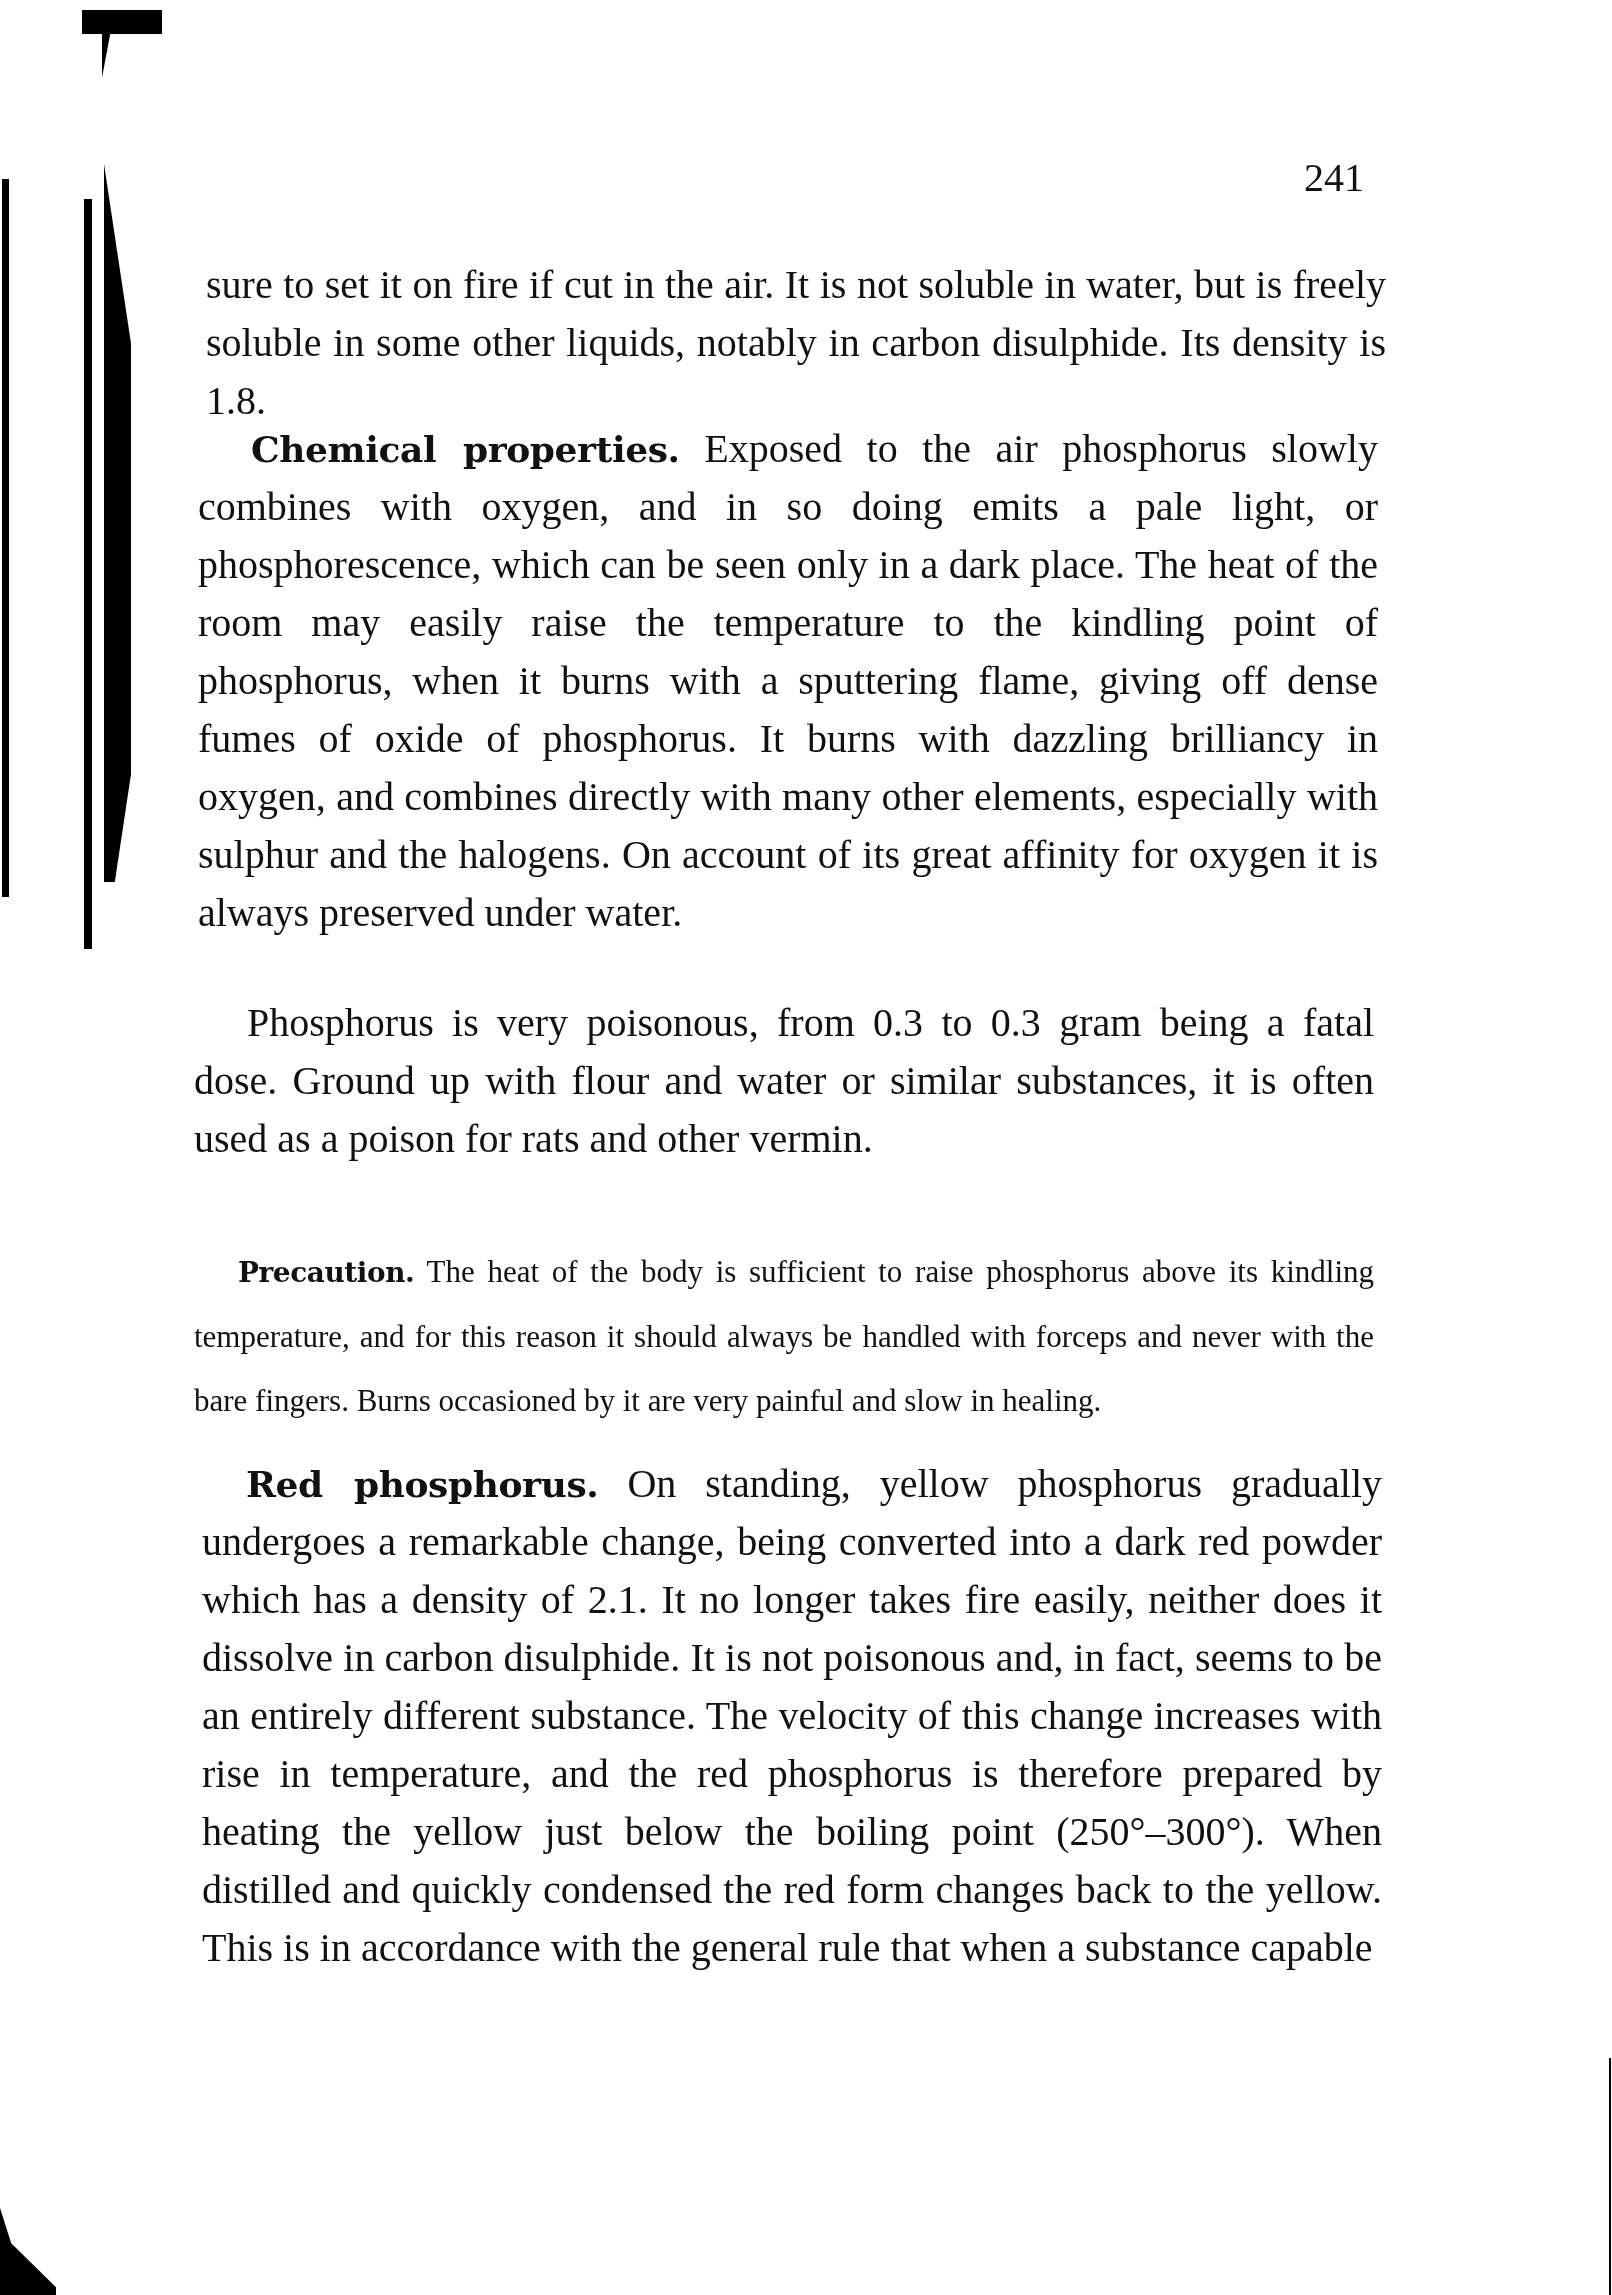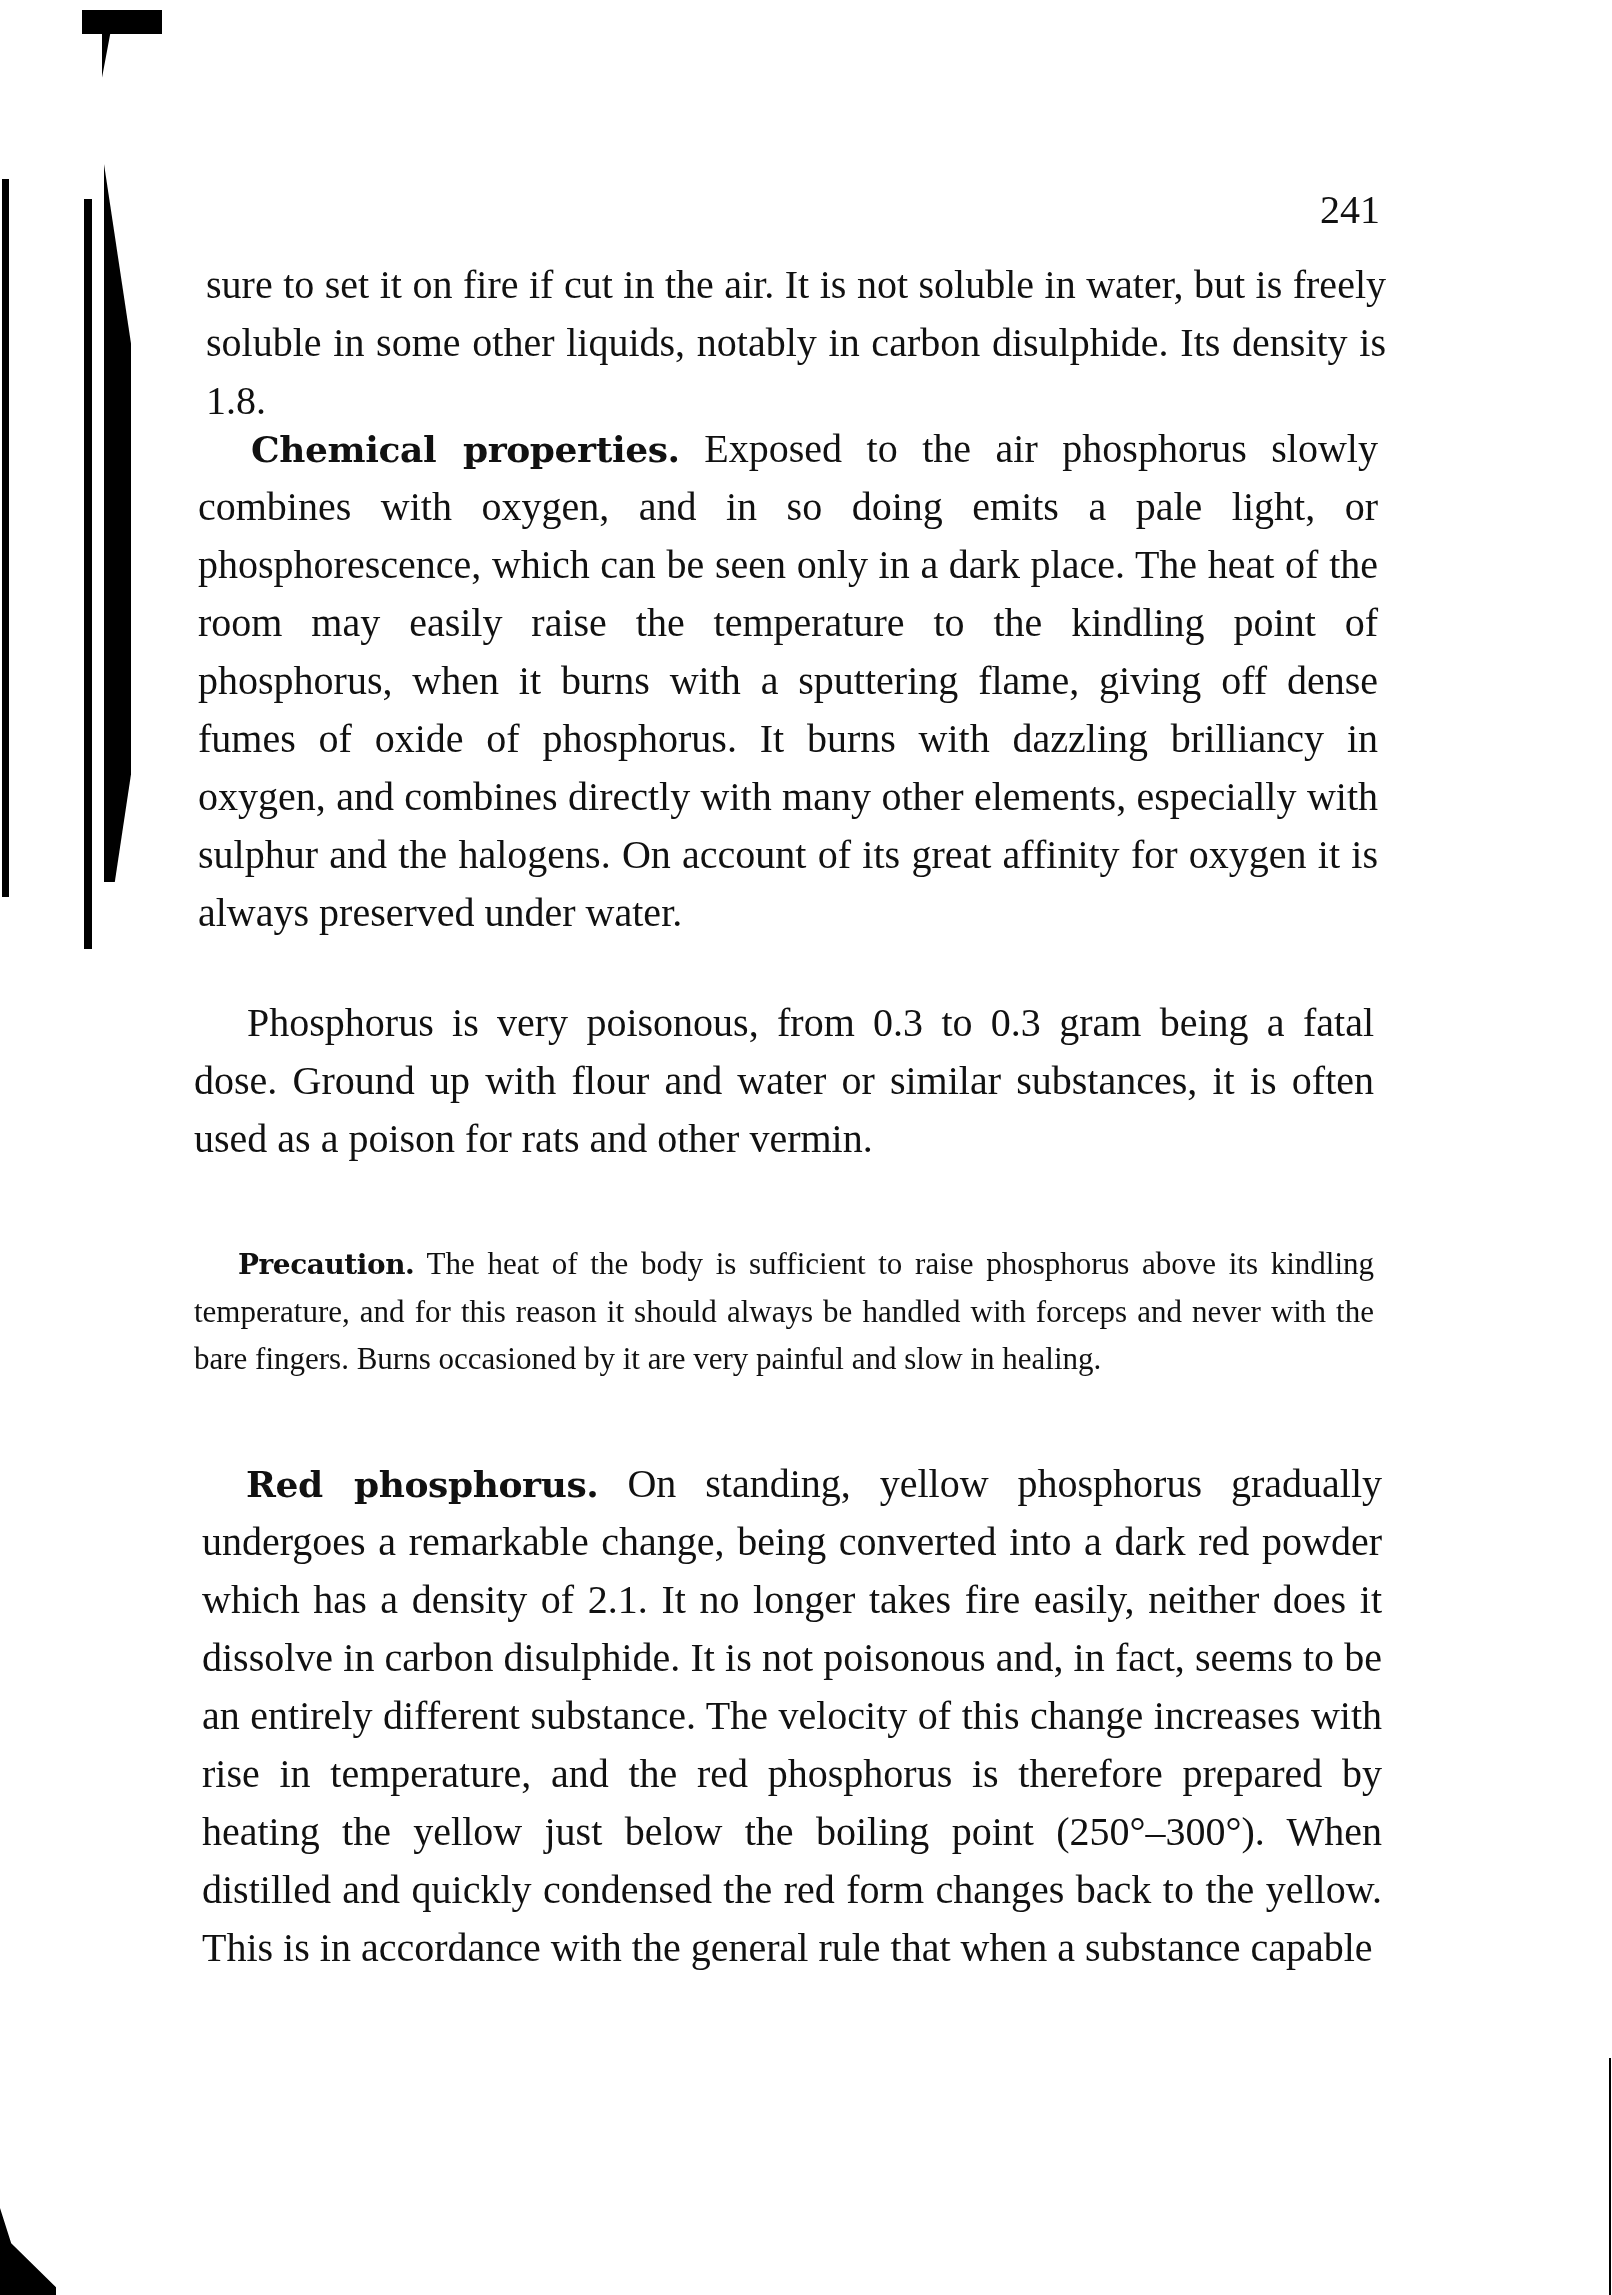--- a/index.html
+++ b/index.html
@@ -1,27 +1,27 @@
 <!DOCTYPE html>
 <html style="font-size:12.8px"><head>
 <meta charset="utf-8">
 <style>
   html, body { margin:0; padding:0; background:#ffffff; }
   body { width:1613px; height:2295px; position:relative; overflow:hidden;
          font-family:"Liberation Serif","DejaVu Serif",serif; color:#111; }
   .scan { position:absolute; background:#000; }
   .header { position:absolute; top:152px; left:479px; width:901px; height:48px; }
   .running-head { position:absolute; left:0; top:0; font-size:37px; letter-spacing:1.6px; }
-  .page-num { position:absolute; right:0; top:1.6px; font-size:40px;margin-top:32px; }
+  .page-num { position:absolute; right:16px; top:1.6px; font-size:40px; }
   .body-text { position:absolute; left:194px; width:1180px; font-size:40px; line-height:58px;
                text-align:justify; text-align-last:left; }
   .p1 { top:244px; }
   .p2 { top:416px; text-indent:53px; }
   .p3 { top:994px; text-indent:53px; }
-  .small { position:absolute; left:194px; top:1240px; width:1180px; font-size:31px; line-height:47px;
+  .small { position:absolute; left:194px; top:1240px; width:1180px; font-size:31px; line-height:64px;
            text-align:justify; text-indent:44px; }
   .p4 { top:1447px; text-indent:44px; }
   b { font-family:"DejaVu Serif",serif; font-weight:bold; font-size:0.9em; letter-spacing:-0.4px; }
 </style>
 </head>
 <body>
 
 <div class="scan" style="left:82px;top:9.6px;width:80px;height:24px;"></div>
 <div class="scan" style="left:102px;top:9.6px;width:12.8px;height:68px;clip-path:polygon(0 0,100% 0,0 100%);"></div>
 <div class="scan" style="left:1.6px;top:179px;width:7.2px;height:718px;"></div>

